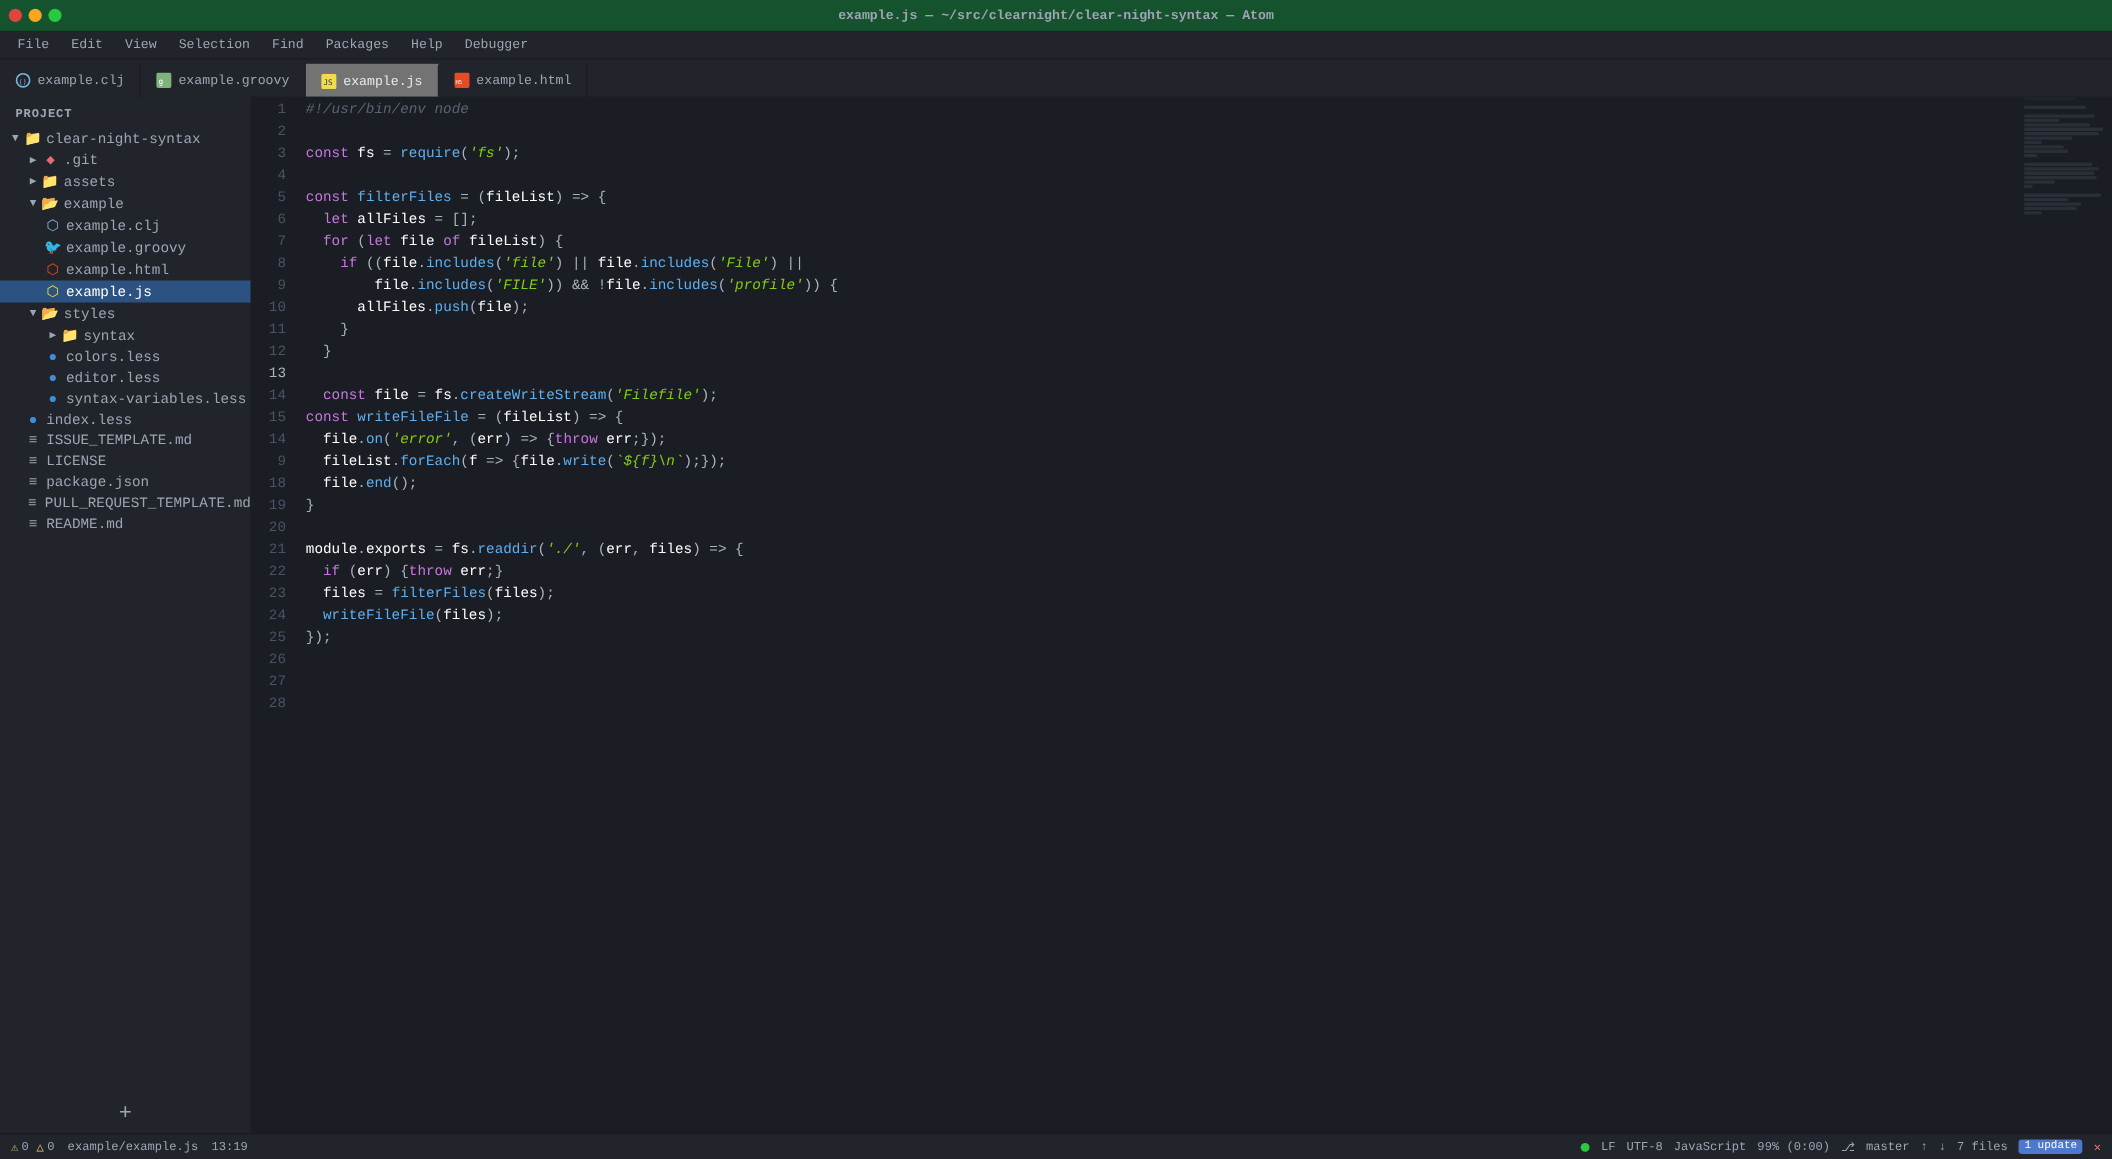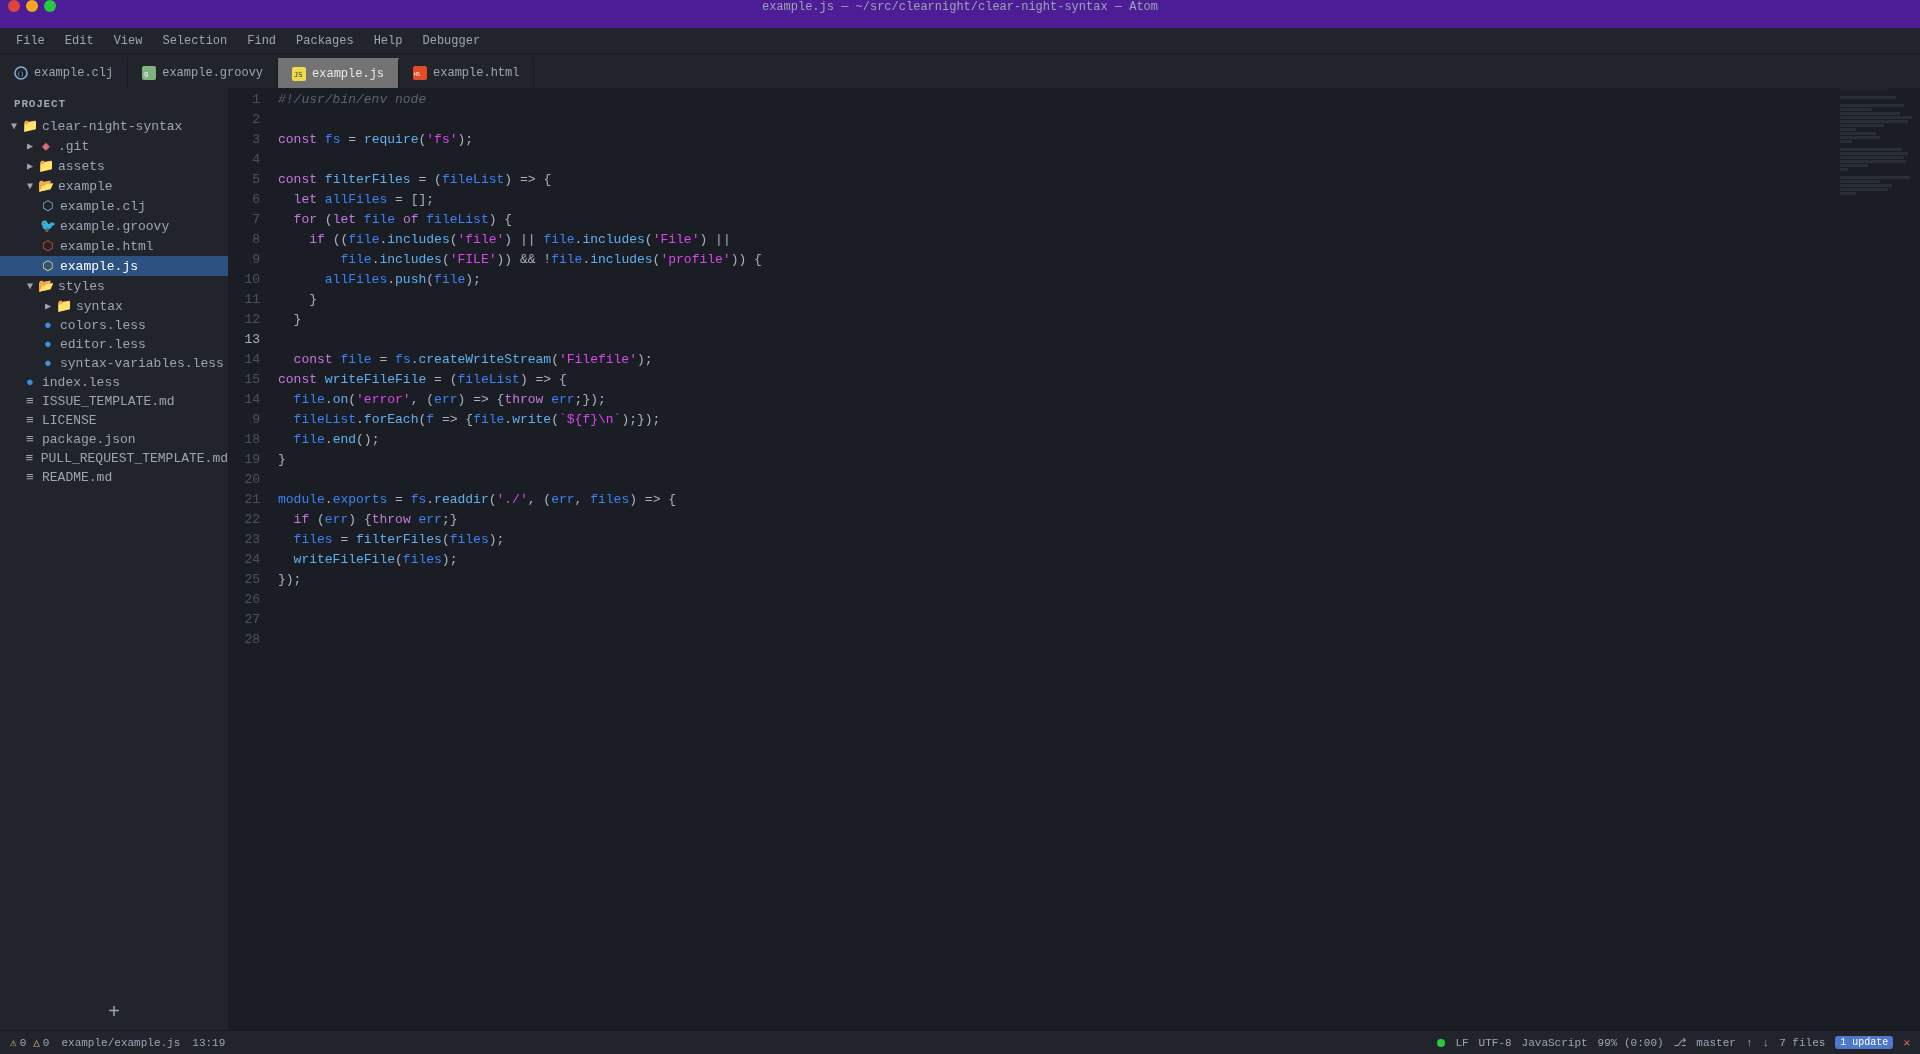--- a/index.html
+++ b/index.html
@@ -8,28 +8,30 @@
       color: #abb2bf;
       font-family: 'Consolas', 'Monaco', 'Courier New', monospace;
       font-size: 13px;
       height: 1054px;
       overflow: hidden;
       display: flex;
       flex-direction: column;
     }
     
     #titlebar {
-      background: #4c1d95;
+      background: #14532d;
       height: 28px;
       display: flex;
+      align-items: center;
       justify-content: center;
       color: #9da5b4;
       font-size: 12px;
       flex-shrink: 0;
       position: relative;
+      font-weight: bold;
       -webkit-app-region: drag;
     }
     #titlebar .window-controls {
       position: absolute;
       left: 8px;
       display: flex;
       gap: 6px;
     }
     .win-btn {
       width: 12px; height: 12px;
@@ -161,22 +163,22 @@
       font-size: 13px;
     }
     .code-line.highlighted-line {
       background: #2c313a;
     }
 
     
     .cm { color: #5c6370; font-style: italic; } 
     .kw { color: #c678dd; } 
     .fn { color: #61afef; } 
-    .st { color: #d946ef; } 
-    .nm { color: #3b82f6; } 
+    .st { color: #84cc16; font-style: italic; } 
+    .nm { color: #ffffff; } 
     .op { color: #abb2bf; } 
     .pn { color: #abb2bf; } 
 
     
     #minimap {
       width: 80px;
       background: #1a1e24;
       flex-shrink: 0;
       position: relative;
       overflow: hidden;

